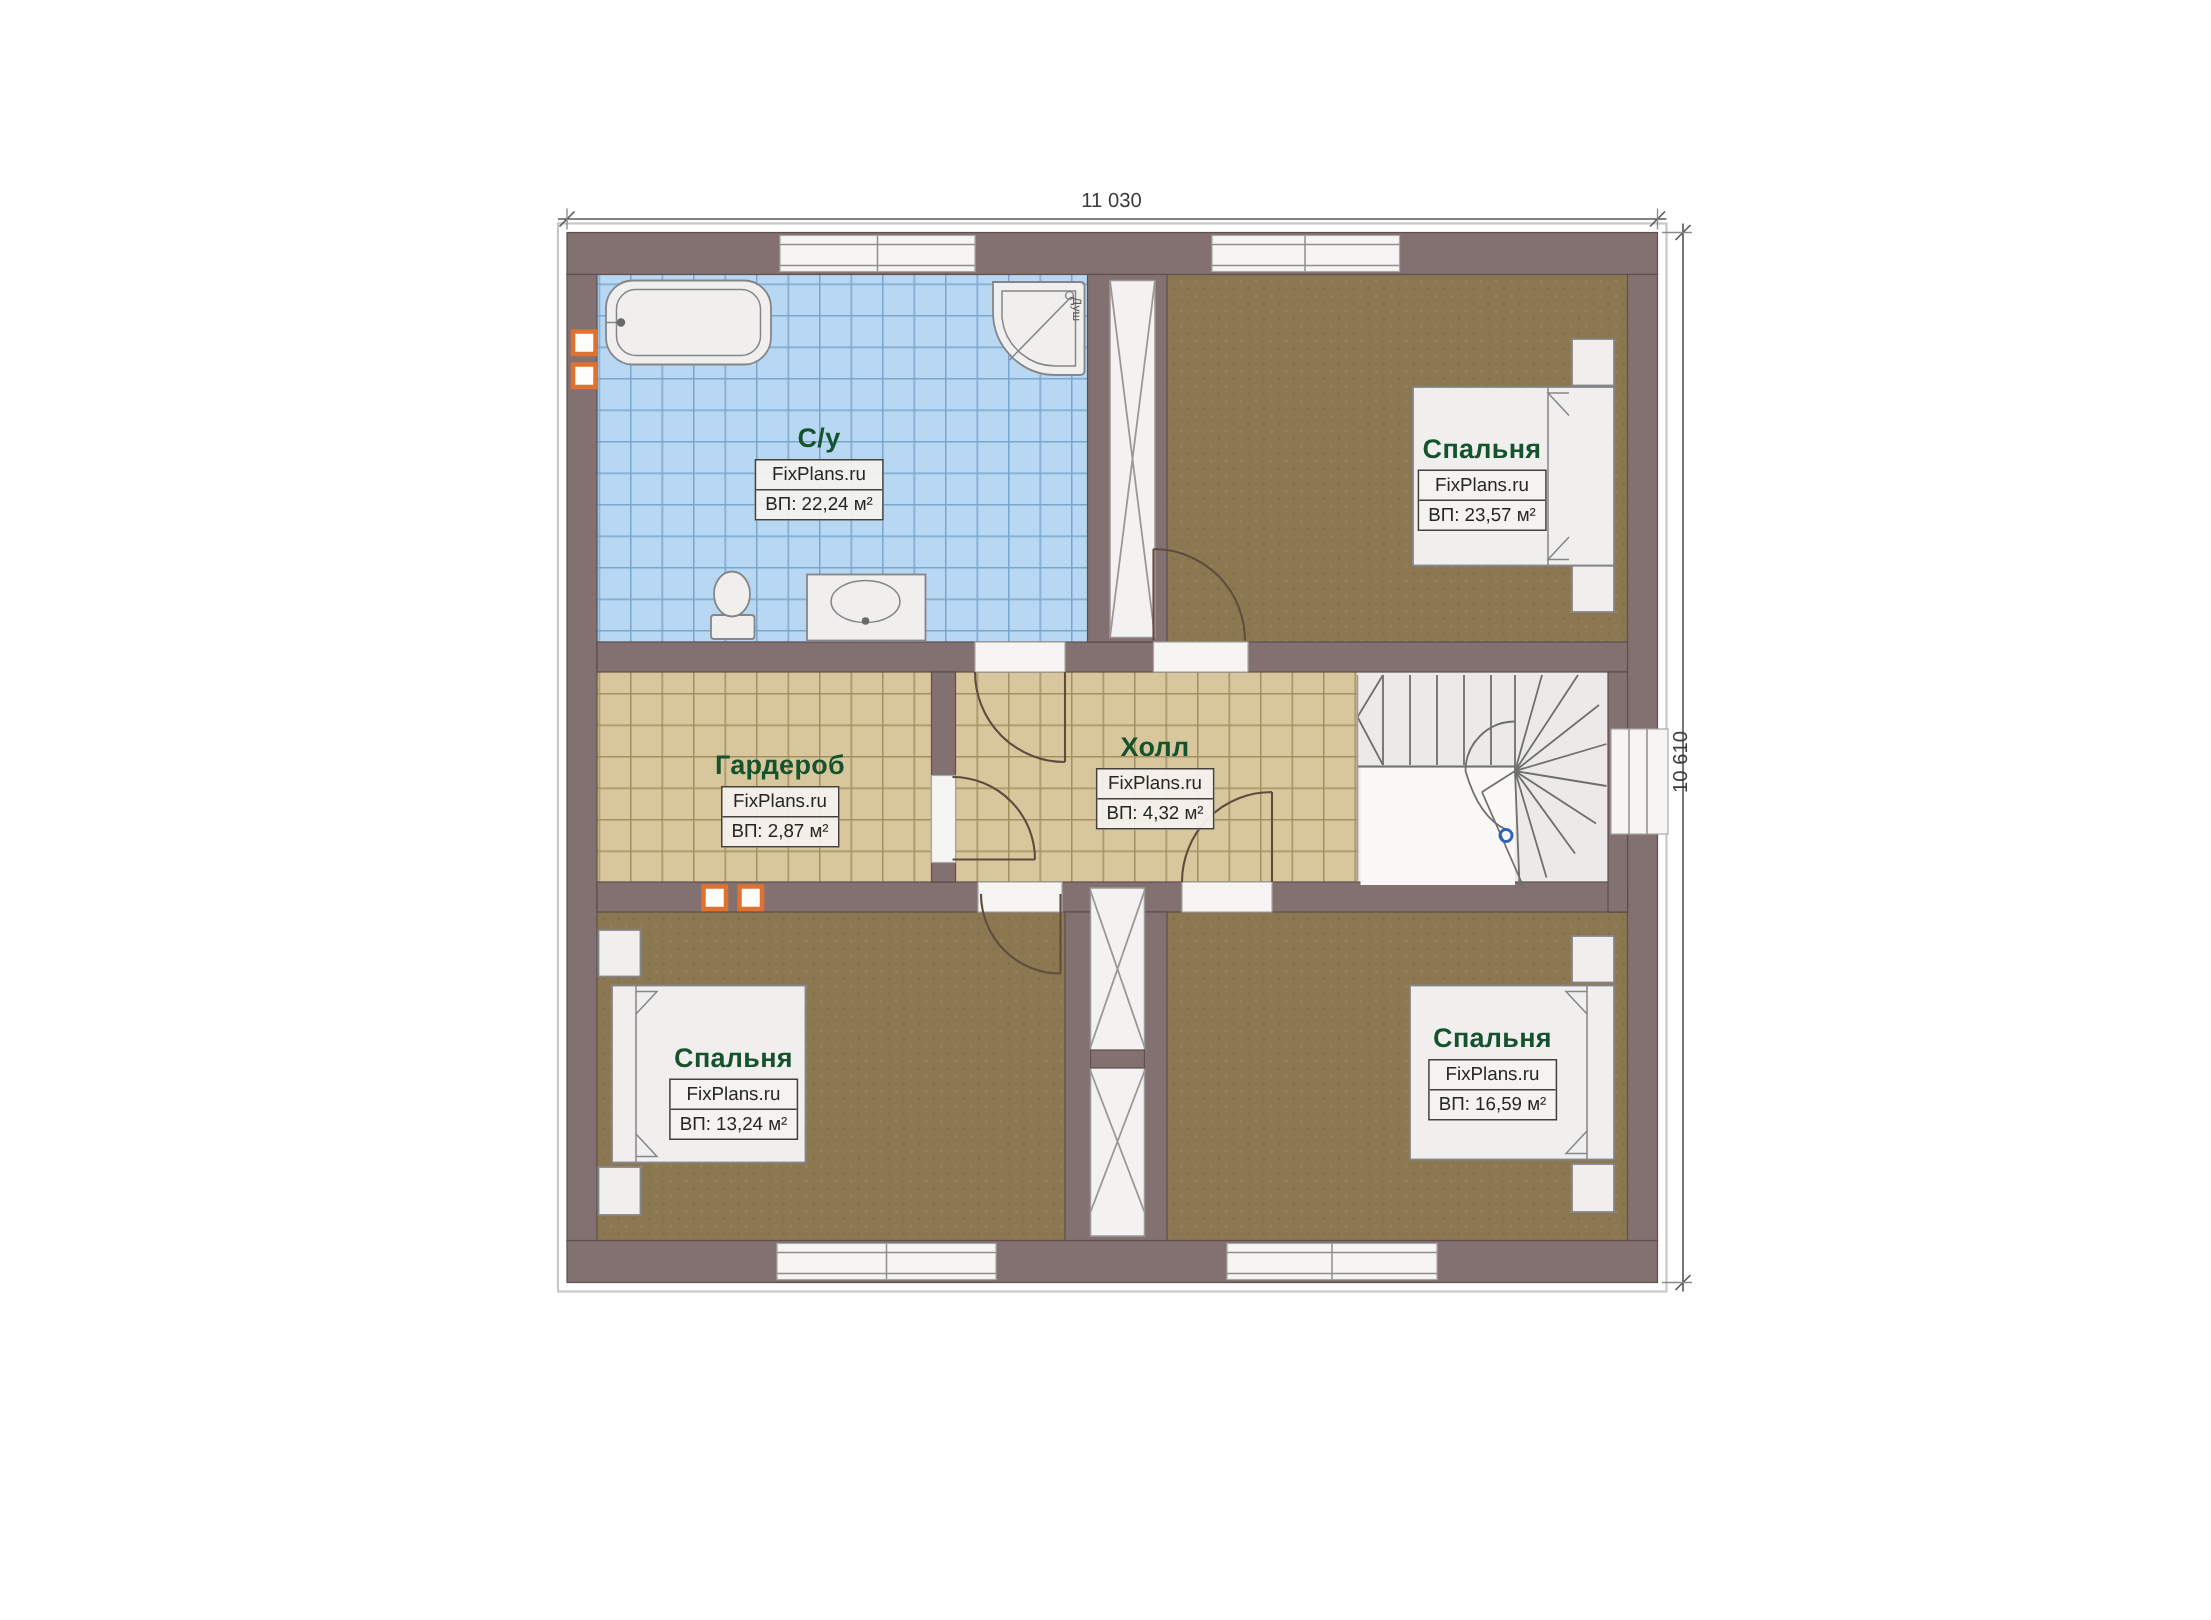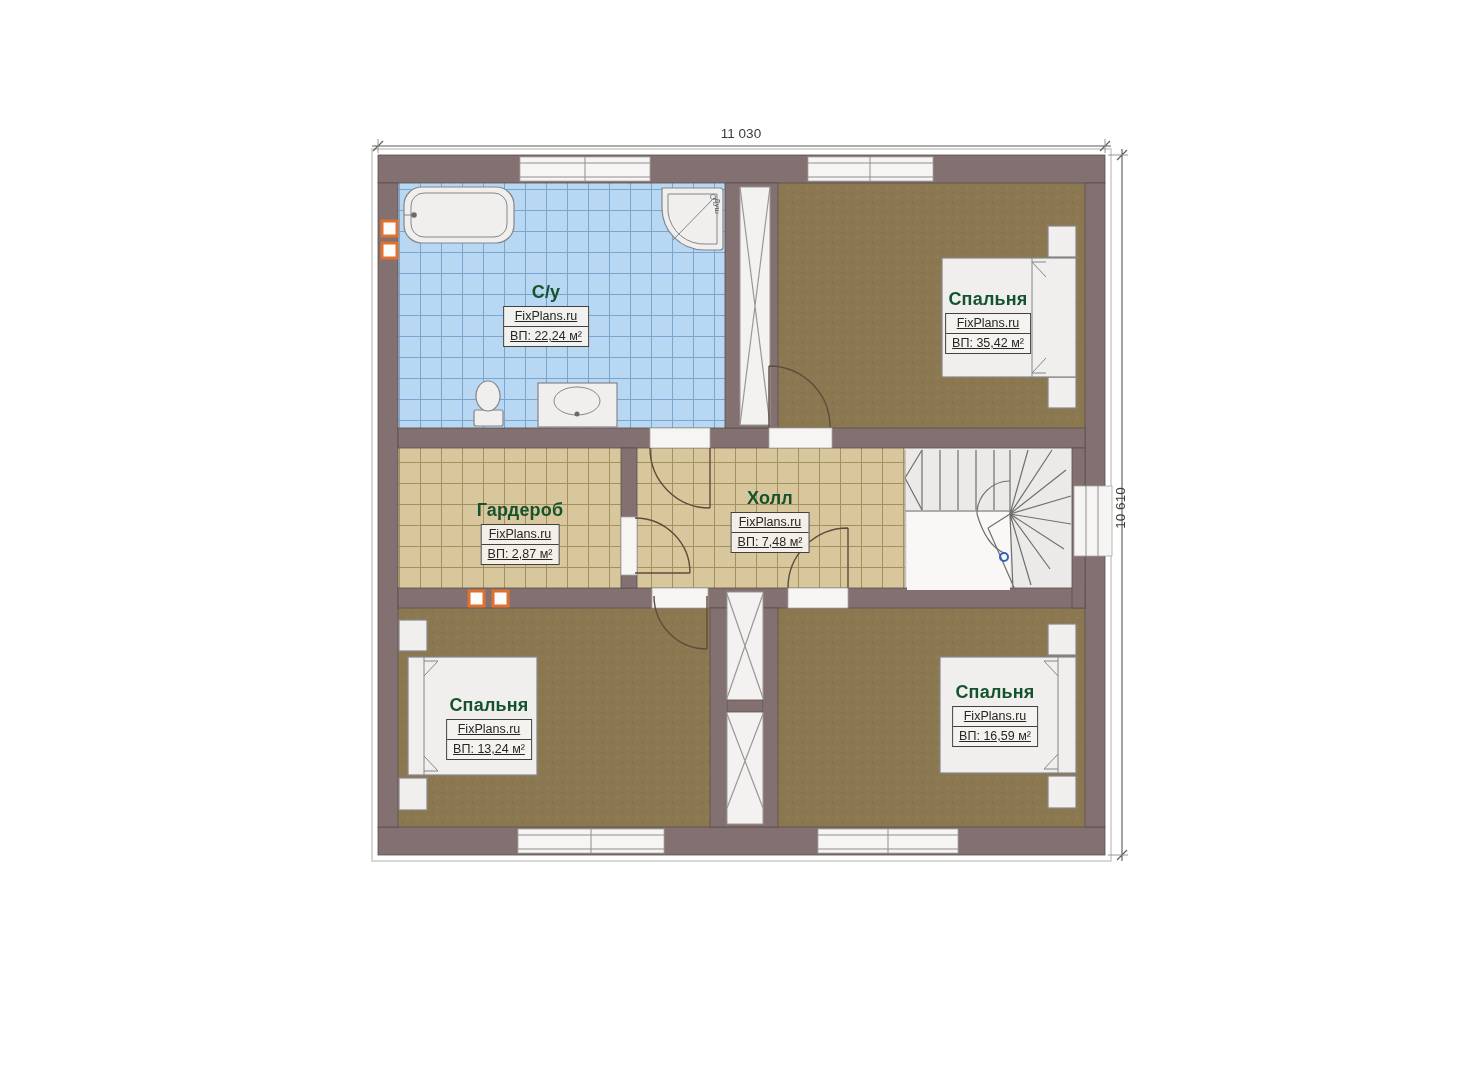--- a/index.html
+++ b/index.html
@@ -29,21 +29,21 @@
   .vent{fill:#fdfdfc;stroke:var(--accent-orange,#e0712f);stroke-width:3;}
   .dim{stroke:#5a5a58;stroke-width:1.1;fill:none;}
   .dim-ext{stroke:#8a8a88;stroke-width:.9;fill:none;}
   .blue-dot{fill:none;stroke:var(--marker-blue,#2f62b8);stroke-width:2;}
   .metal{fill:#6a6a68;}
 
   
   .room-label{position:absolute;transform:translateX(-50%);text-align:center;z-index:5;}
   .room-name{font-size:18px;font-weight:bold;color:#14532d;margin-bottom:3px;letter-spacing:.2px;}
   .label-box{display:inline-block;border:1px solid #43413d;background:rgba(245,243,239,.93);}
-  .label-box .row{padding:1px 6px;font-size:12.5px;line-height:17px;color:#262624;white-space:nowrap;text-decoration:underline;}
+  .label-box .row{padding:1px 6px;font-size:12.5px;line-height:17px;color:#262624;white-space:nowrap;}
   .label-box .row + .row{border-top:1px solid #43413d;}
   .dim-top{position:absolute;transform:translateX(-50%);font-size:13.5px;color:#3a3a3a;z-index:5;}
   .dim-right{position:absolute;transform:translate(-50%,-50%) rotate(-90deg);font-size:13.5px;
              color:#3a3a3a;white-space:nowrap;z-index:5;}
   .shower-text{position:absolute;font-size:8px;color:#5a5a58;transform:rotate(90deg);
                transform-origin:left top;z-index:4;}
 </style>
 </head>
 <body>
 
@@ -217,37 +217,37 @@
     <div class="label-box">
       <div class="row">FixPlans.ru</div>
       <div class="row">ВП: 22,24 м²</div>
     </div>
   </div>
 
   <div class="room-label" style="left:988px;top:289px">
     <div class="room-name">Спальня</div>
     <div class="label-box">
       <div class="row">FixPlans.ru</div>
-      <div class="row">ВП: 35,42 м²</div>
+      <div class="row">ВП: 23,57 м²</div>
     </div>
   </div>
 
   <div class="room-label" style="left:520px;top:500px">
     <div class="room-name">Гардероб</div>
     <div class="label-box">
       <div class="row">FixPlans.ru</div>
       <div class="row">ВП: 2,87 м²</div>
     </div>
   </div>
 
   <div class="room-label" style="left:770px;top:488px">
     <div class="room-name">Холл</div>
     <div class="label-box">
       <div class="row">FixPlans.ru</div>
-      <div class="row">ВП: 7,48 м²</div>
+      <div class="row">ВП: 4,32 м²</div>
     </div>
   </div>
 
   <div class="room-label" style="left:489px;top:695px">
     <div class="room-name">Спальня</div>
     <div class="label-box">
       <div class="row">FixPlans.ru</div>
       <div class="row">ВП: 13,24 м²</div>
     </div>
   </div>

